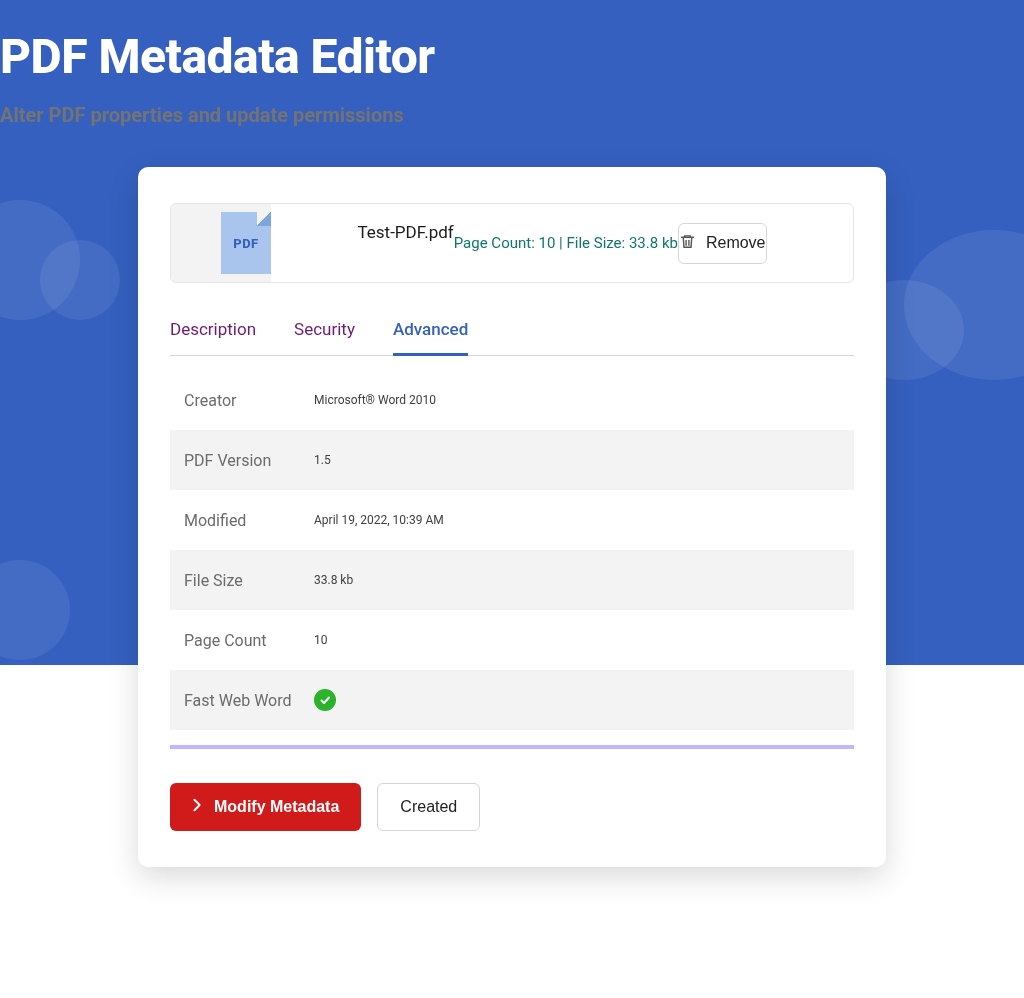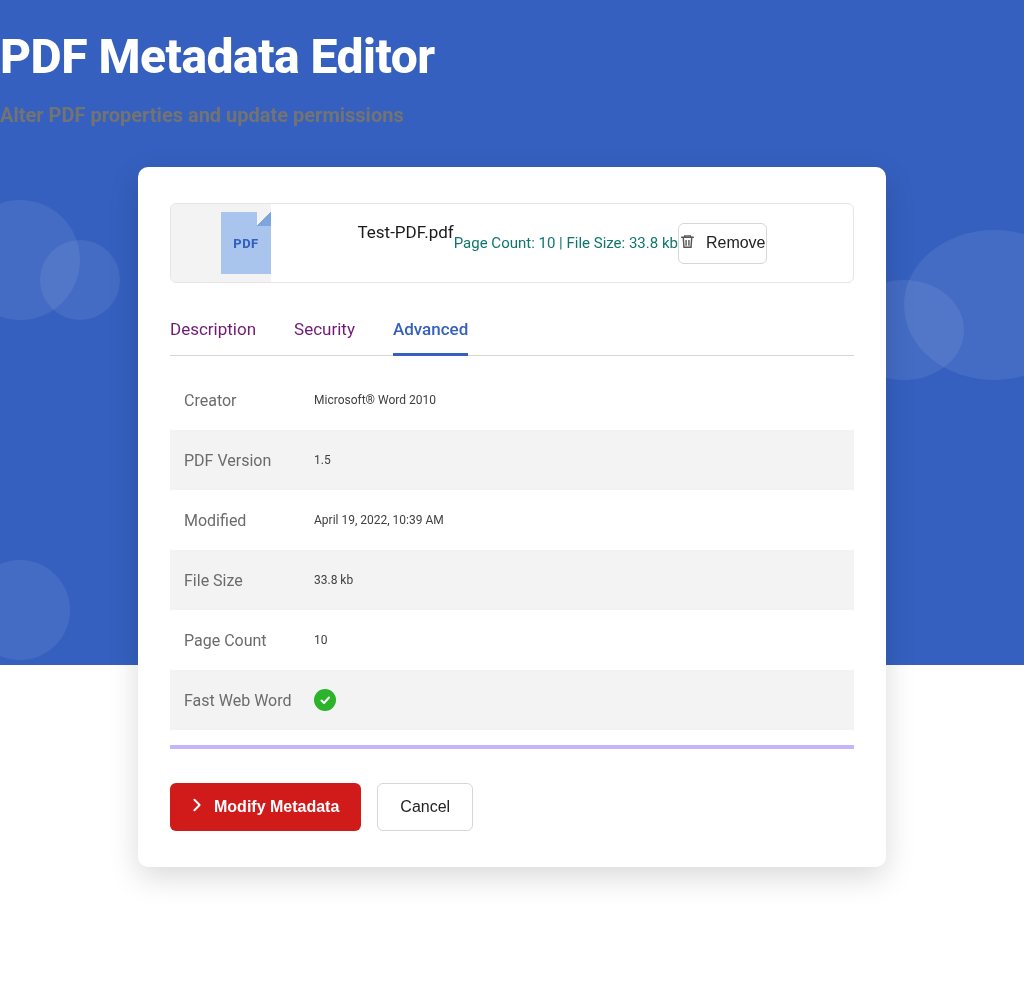--- a/index.html
+++ b/index.html
@@ -295,16 +295,16 @@
 
   <div class="actions">
     <button class="btn-primary">
       <span>
         <svg viewBox="0 0 10 16" fill="none" stroke="#fff" stroke-width="2.2" stroke-linecap="round" stroke-linejoin="round">
           <polyline points="2 2 8 8 2 14"></polyline>
         </svg>
       </span>
       <span>Modify Metadata</span>
     </button>
-    <button class="btn-secondary">Cancel</button>
+    <button class="btn-secondary">Created</button>
   </div>
 
 </div>
 
 </body></html>

